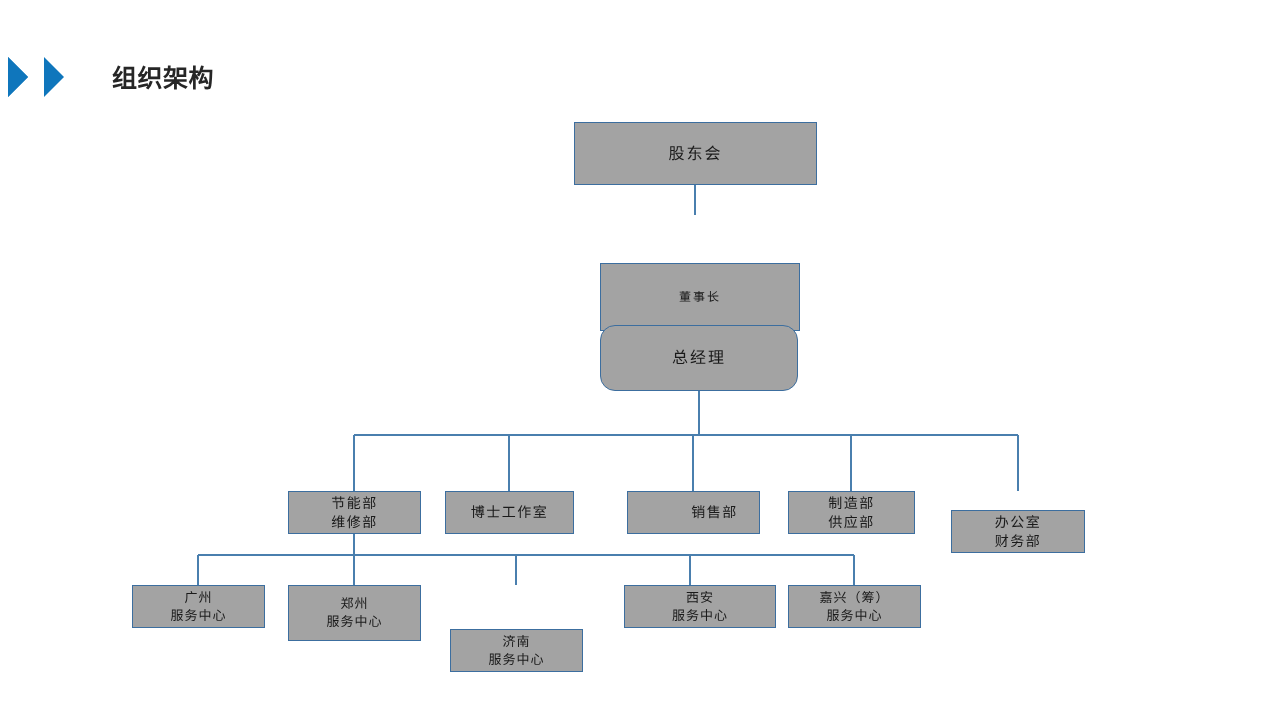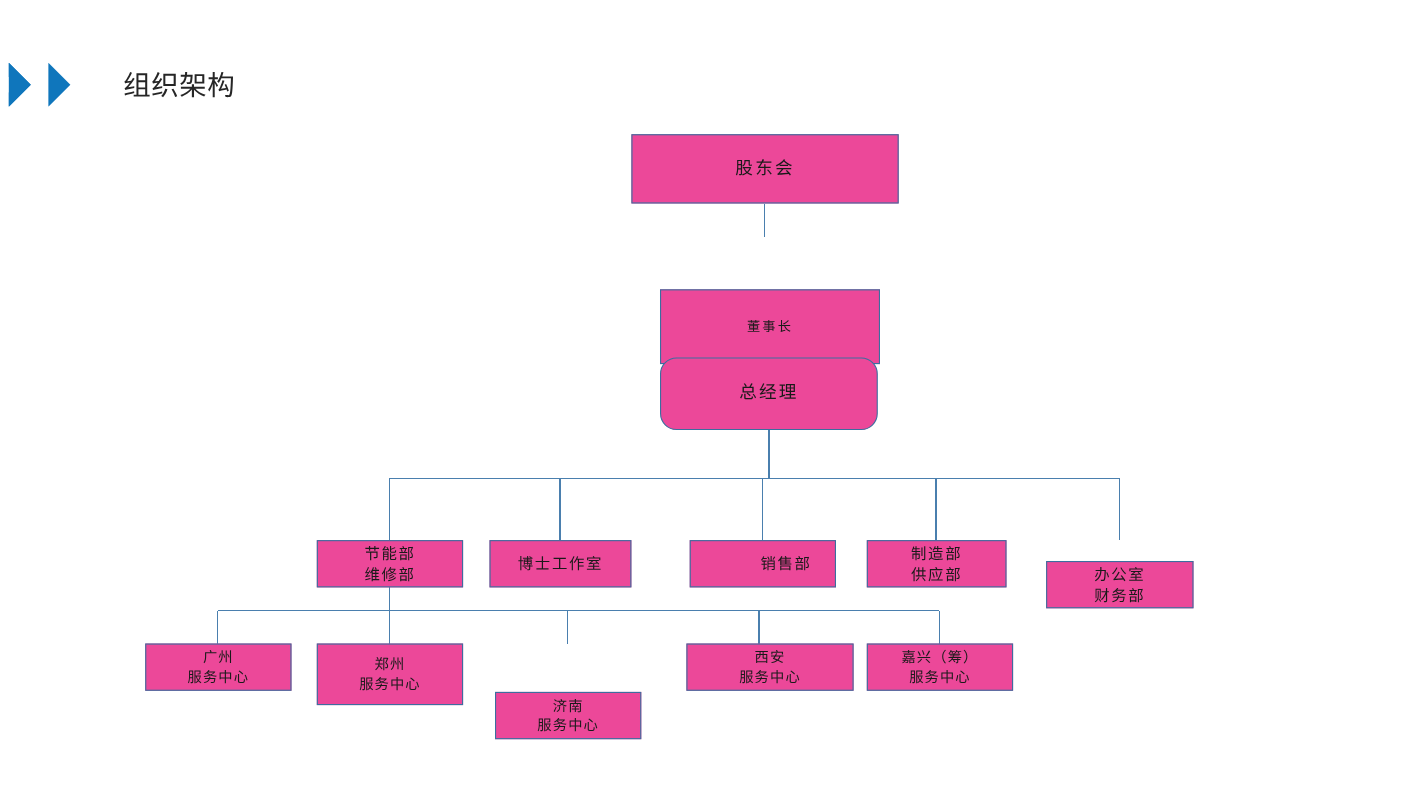--- a/index.html
+++ b/index.html
@@ -40,21 +40,21 @@
   }
   .chev svg { display: block; }
   .chev-1 { left: 0px; }
   .chev-2 { left: 36px; }
 
   .page-title {
     position: absolute;
     left: 112px;
     top: 62px;
     font-size: 25px;
-    font-weight: normal;
+    font-weight: bold;
     letter-spacing: 0.5px;
     line-height: 32px;
     white-space: nowrap;
   }
 
   
   .chart {
     position: absolute;
     left: 0;
     top: 0;
@@ -67,21 +67,21 @@
     top: 0;
     width: 1280px;
     height: 720px;
     pointer-events: none;
   }
 
   .node {
     position: absolute;
     box-sizing: border-box;
     border: 1px solid #3c6e9f;
-    background: #ec4899;
+    background: #a3a3a3;
     display: flex;
     flex-direction: column;
     align-items: center;
     justify-content: center;
     text-align: center;
     color: #1a1a1a;
     letter-spacing: 2px;
     line-height: 20px;
   }
   .node .ln { display: block; white-space: nowrap; }

